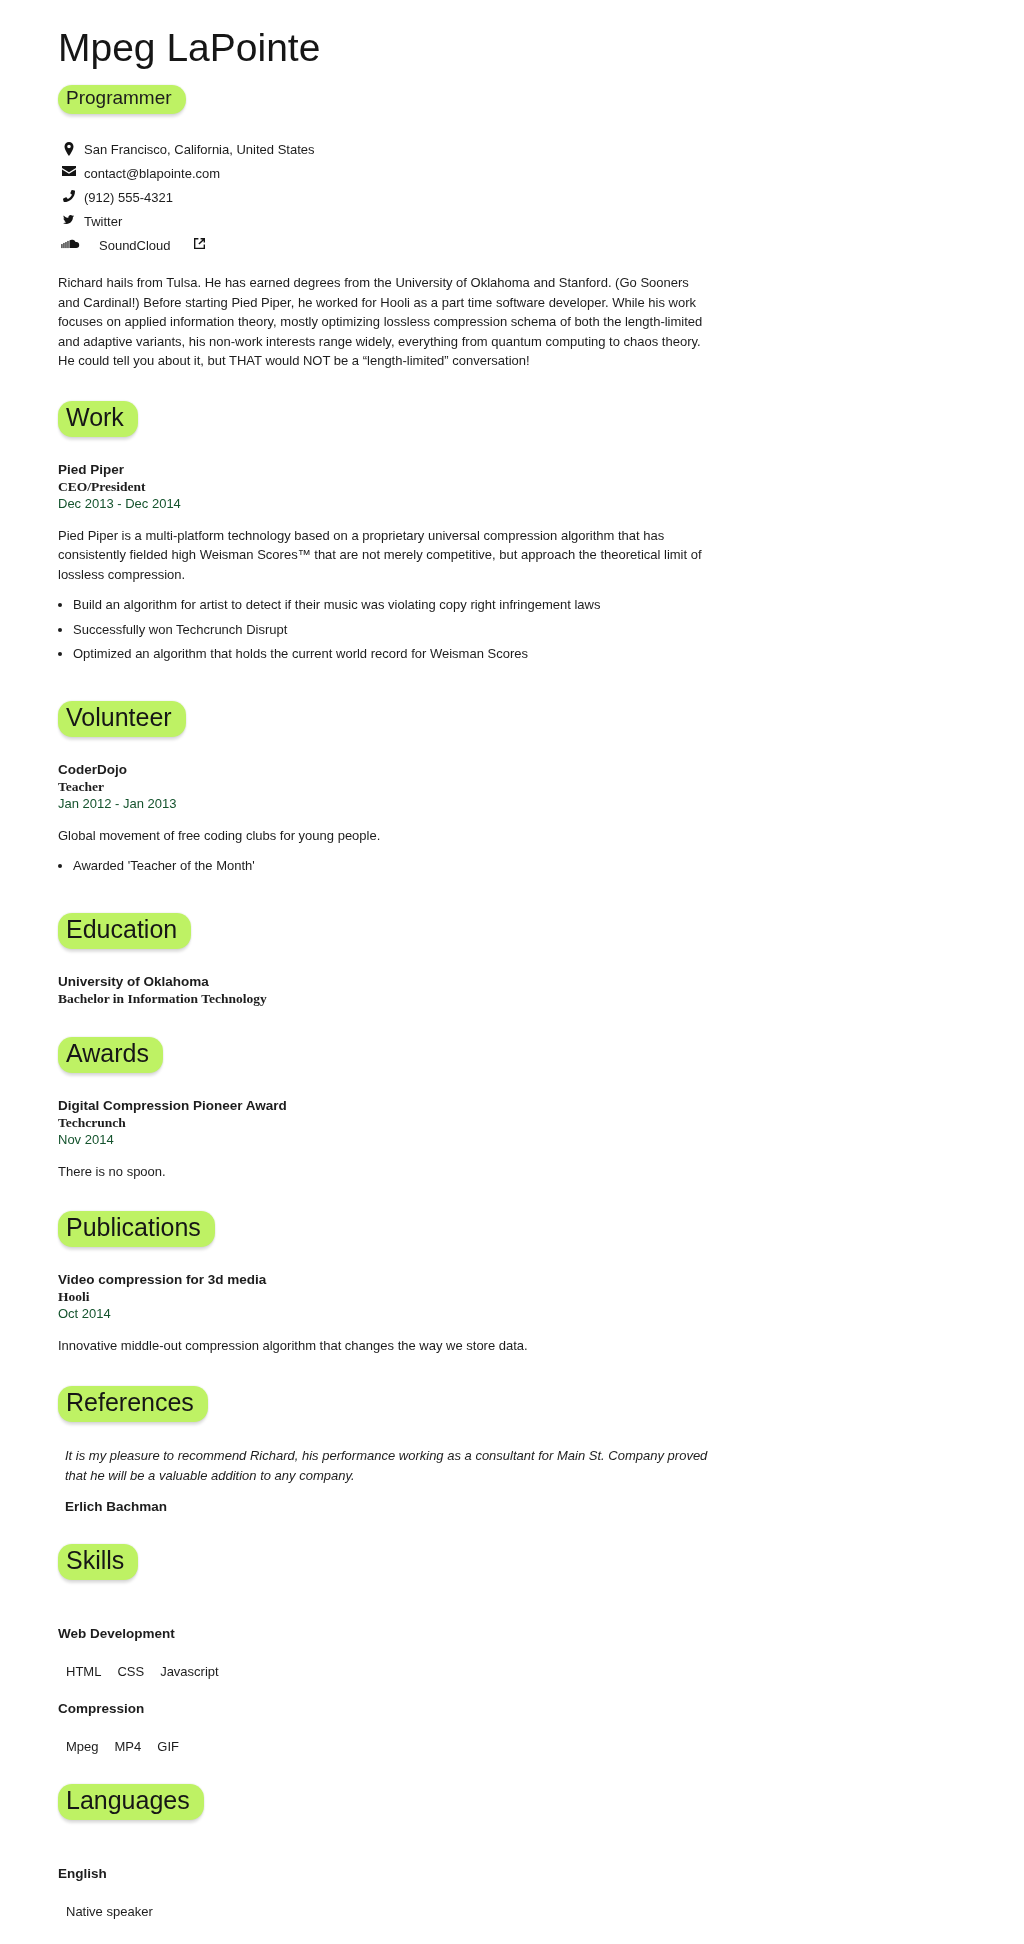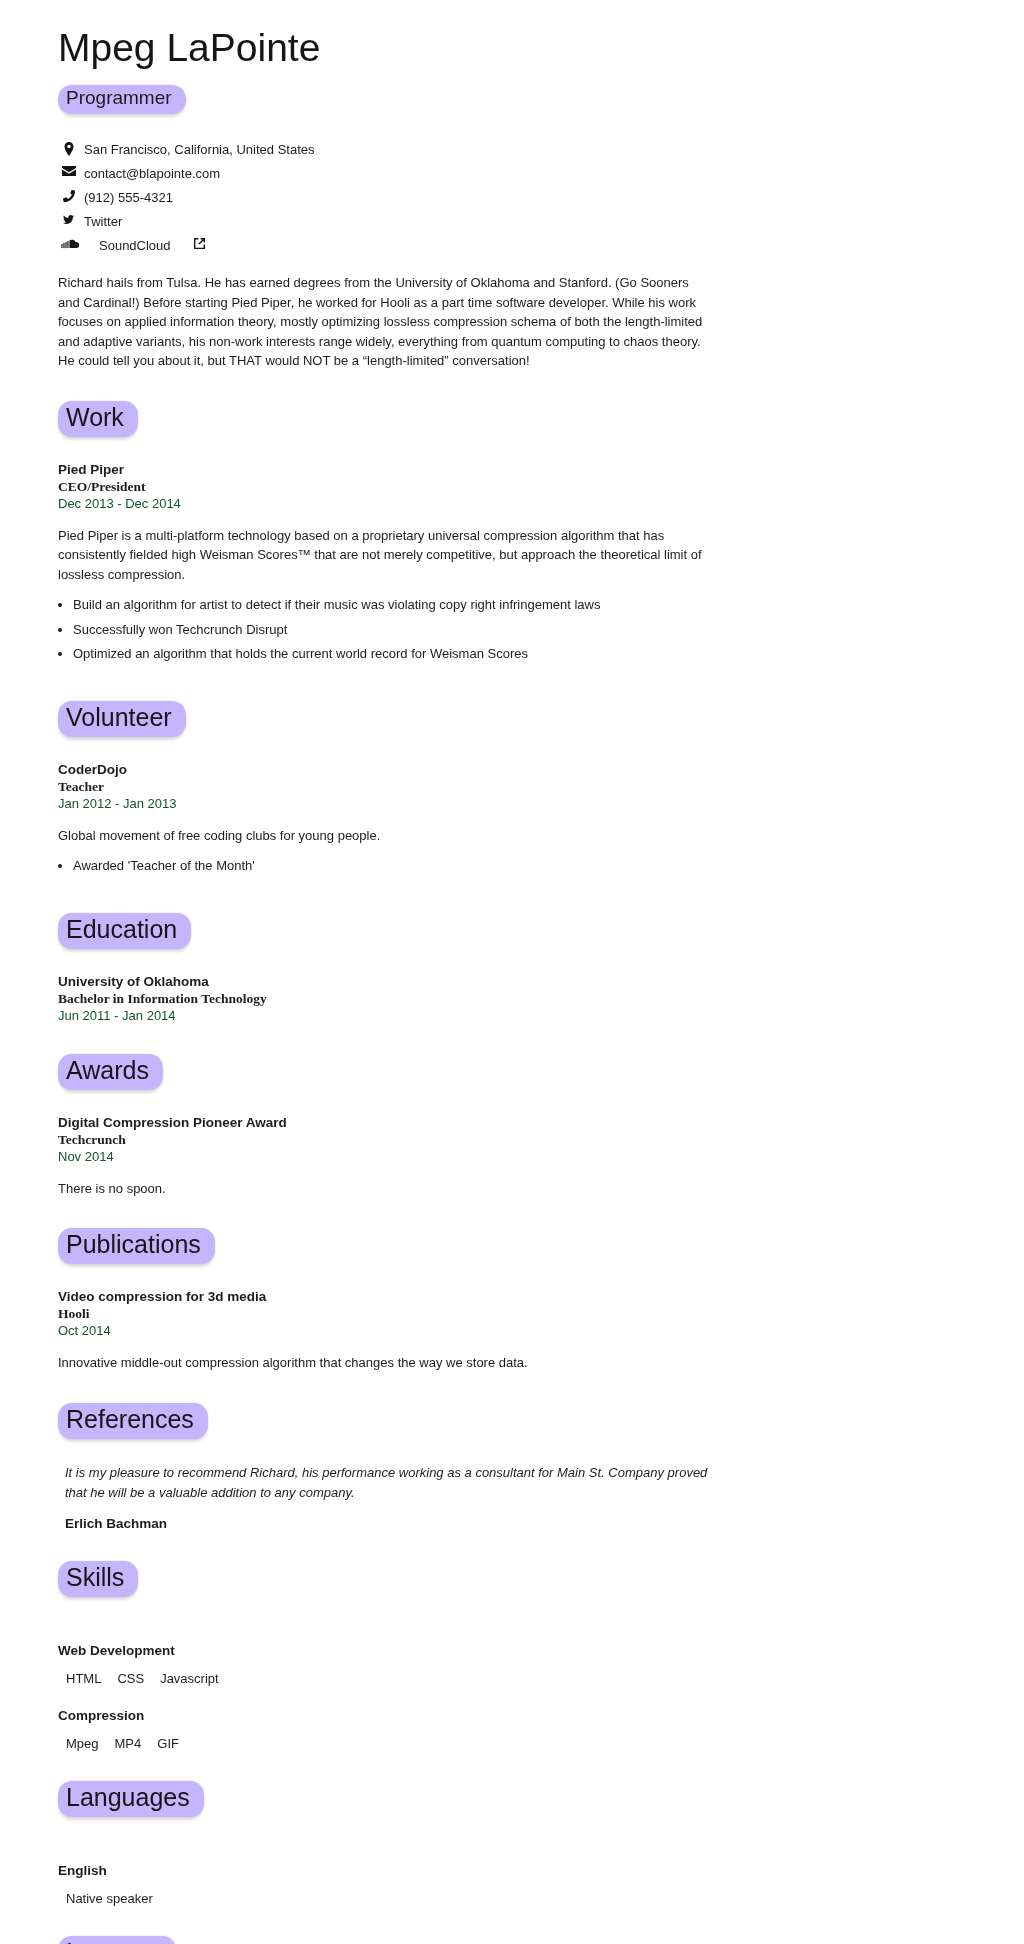--- a/index.html
+++ b/index.html
@@ -11,21 +11,21 @@
     font-size: 13px;
   }
   .page { width: 714px; padding: 26px 0 60px 58px; }
 
   h1.name {
     font-size: 39px; font-weight: 500; letter-spacing: 0;
     margin: 0 0 15px 0; color: #161616;
   }
   .pill {
     display: inline-block;
-    background: #c4b5fd;
+    background: #bef264;
     border-radius: 14px;
     padding: 2px 14px 5px 8px;
     box-shadow: 0 0 1px 1px rgba(0,0,0,0.045), 0 4px 3px -1px rgba(0,0,0,0.13);
   }
   .label-pill { font-size: 19px; font-weight: 400; margin: 0 0 20px 0; }
 
   ul.contact { list-style: none; margin: 8px 0 20px 0; padding: 0 0 0 3px; }
   ul.contact li { display: flex; align-items: flex-start; gap: 8px; margin-bottom: 9px; line-height: 15px; }
   ul.contact li.tight { gap: 19px; }
   .cicon { width: 15px; display: inline-flex; justify-content: center; align-items: center; flex: 0 0 auto; }
@@ -42,21 +42,21 @@
   .entry-dates { font-size: 13px; line-height: 17px; color: #14532d; }
   p.entry-summary { margin: 14px 0 0 0; line-height: 19.5px; }
 
   ul.highlights { margin: 13px 0 0 0; padding: 0 0 0 15px; }
   ul.highlights li { margin-bottom: 8.5px; line-height: 16px; }
 
   .quote { font-style: italic; margin: 0 0 0 7px; line-height: 20px; }
   .ref-name { font-weight: 700; margin: 13px 0 0 7px; font-size: 13.5px; }
 
   .group-name { font-weight: 700; font-size: 13.5px; margin: 22px 0 0 0; }
-  .kw-row { padding-left: 8px; margin-top: 13px; }
+  .kw-row { padding-left: 8px; margin-top: 23px; }
   .kw { margin-right: 16px; }
 </style>
 </head>
 <body>
 
 <div class="page">
 
   <h1 class="name">Mpeg LaPointe</h1>
 
   <div class="pill label-pill">Programmer</div>
@@ -146,21 +146,20 @@
       </ul>
     </div>
   </section>
 
   
   <section>
     <h2 class="pill section-heading">Education</h2>
     <div>
       <div class="entry-name">University of Oklahoma</div>
       <div class="entry-sub">Bachelor in Information Technology</div>
-      <div class="entry-dates">Jun 2011 - Jan 2014</div>
     </div>
   </section>
 
   
   <section>
     <h2 class="pill section-heading">Awards</h2>
     <div>
       <div class="entry-name">Digital Compression Pioneer Award</div>
       <div class="entry-sub">Techcrunch</div>
       <div class="entry-dates">Nov 2014</div>

